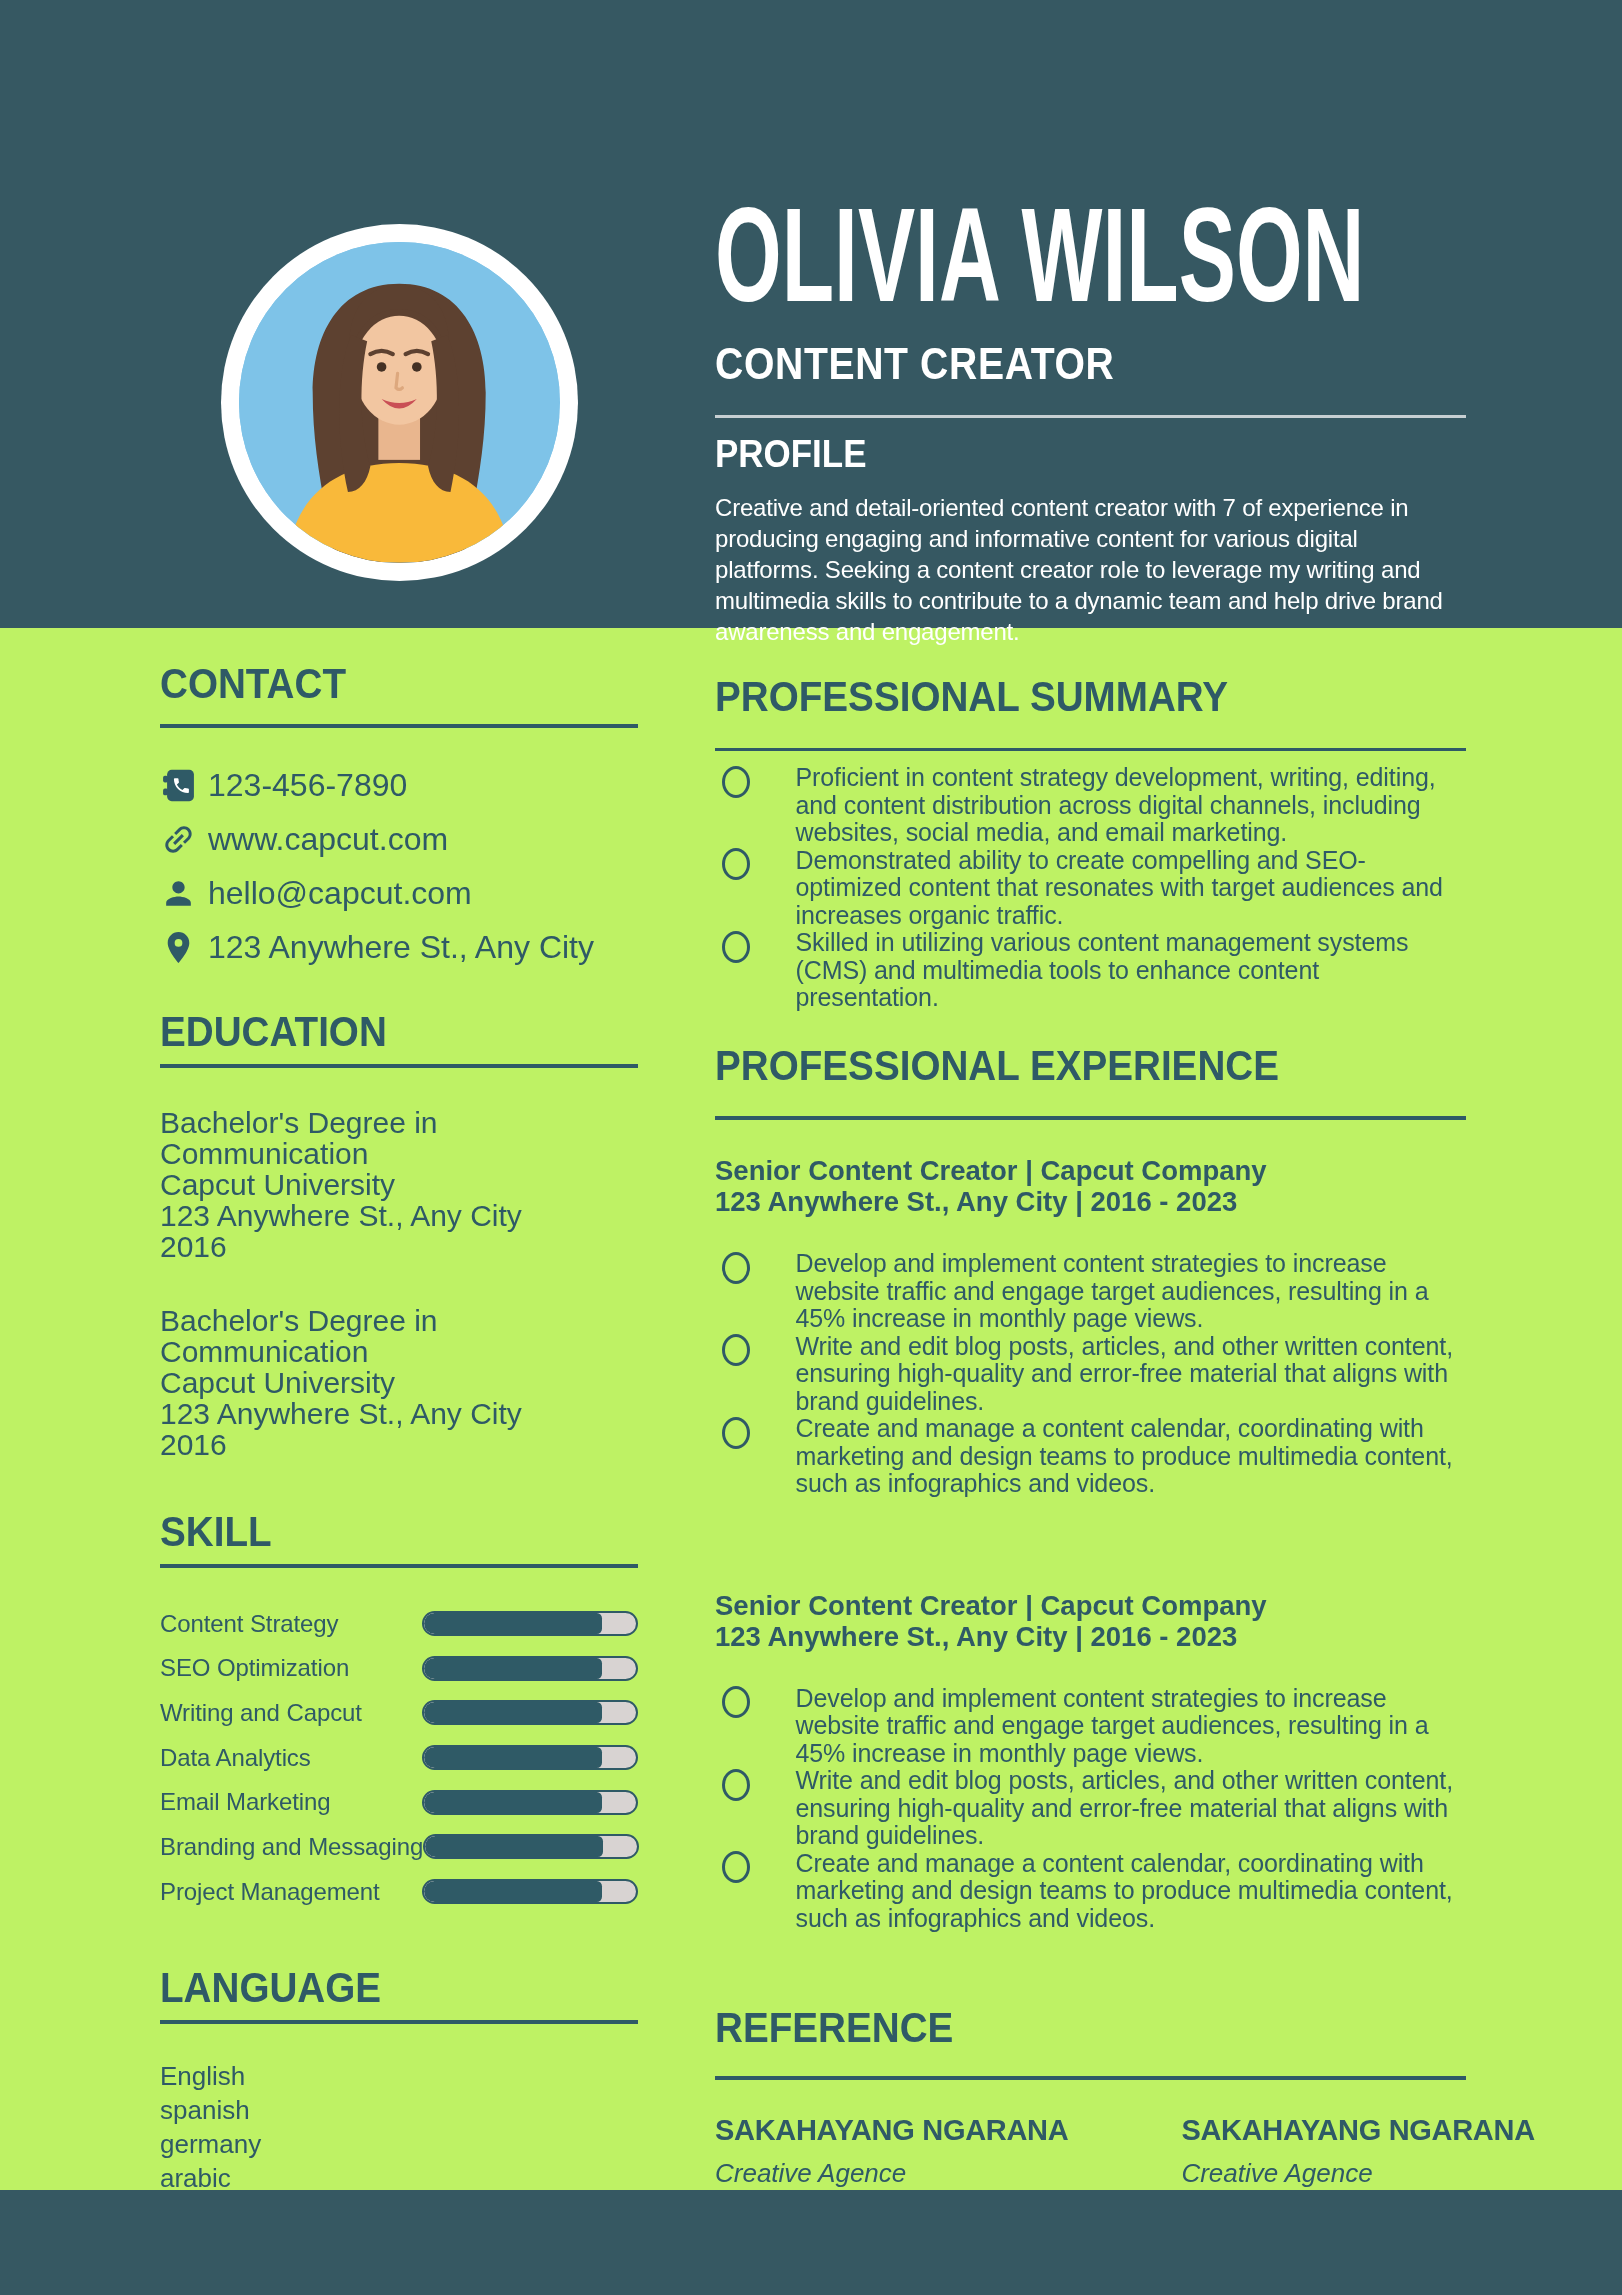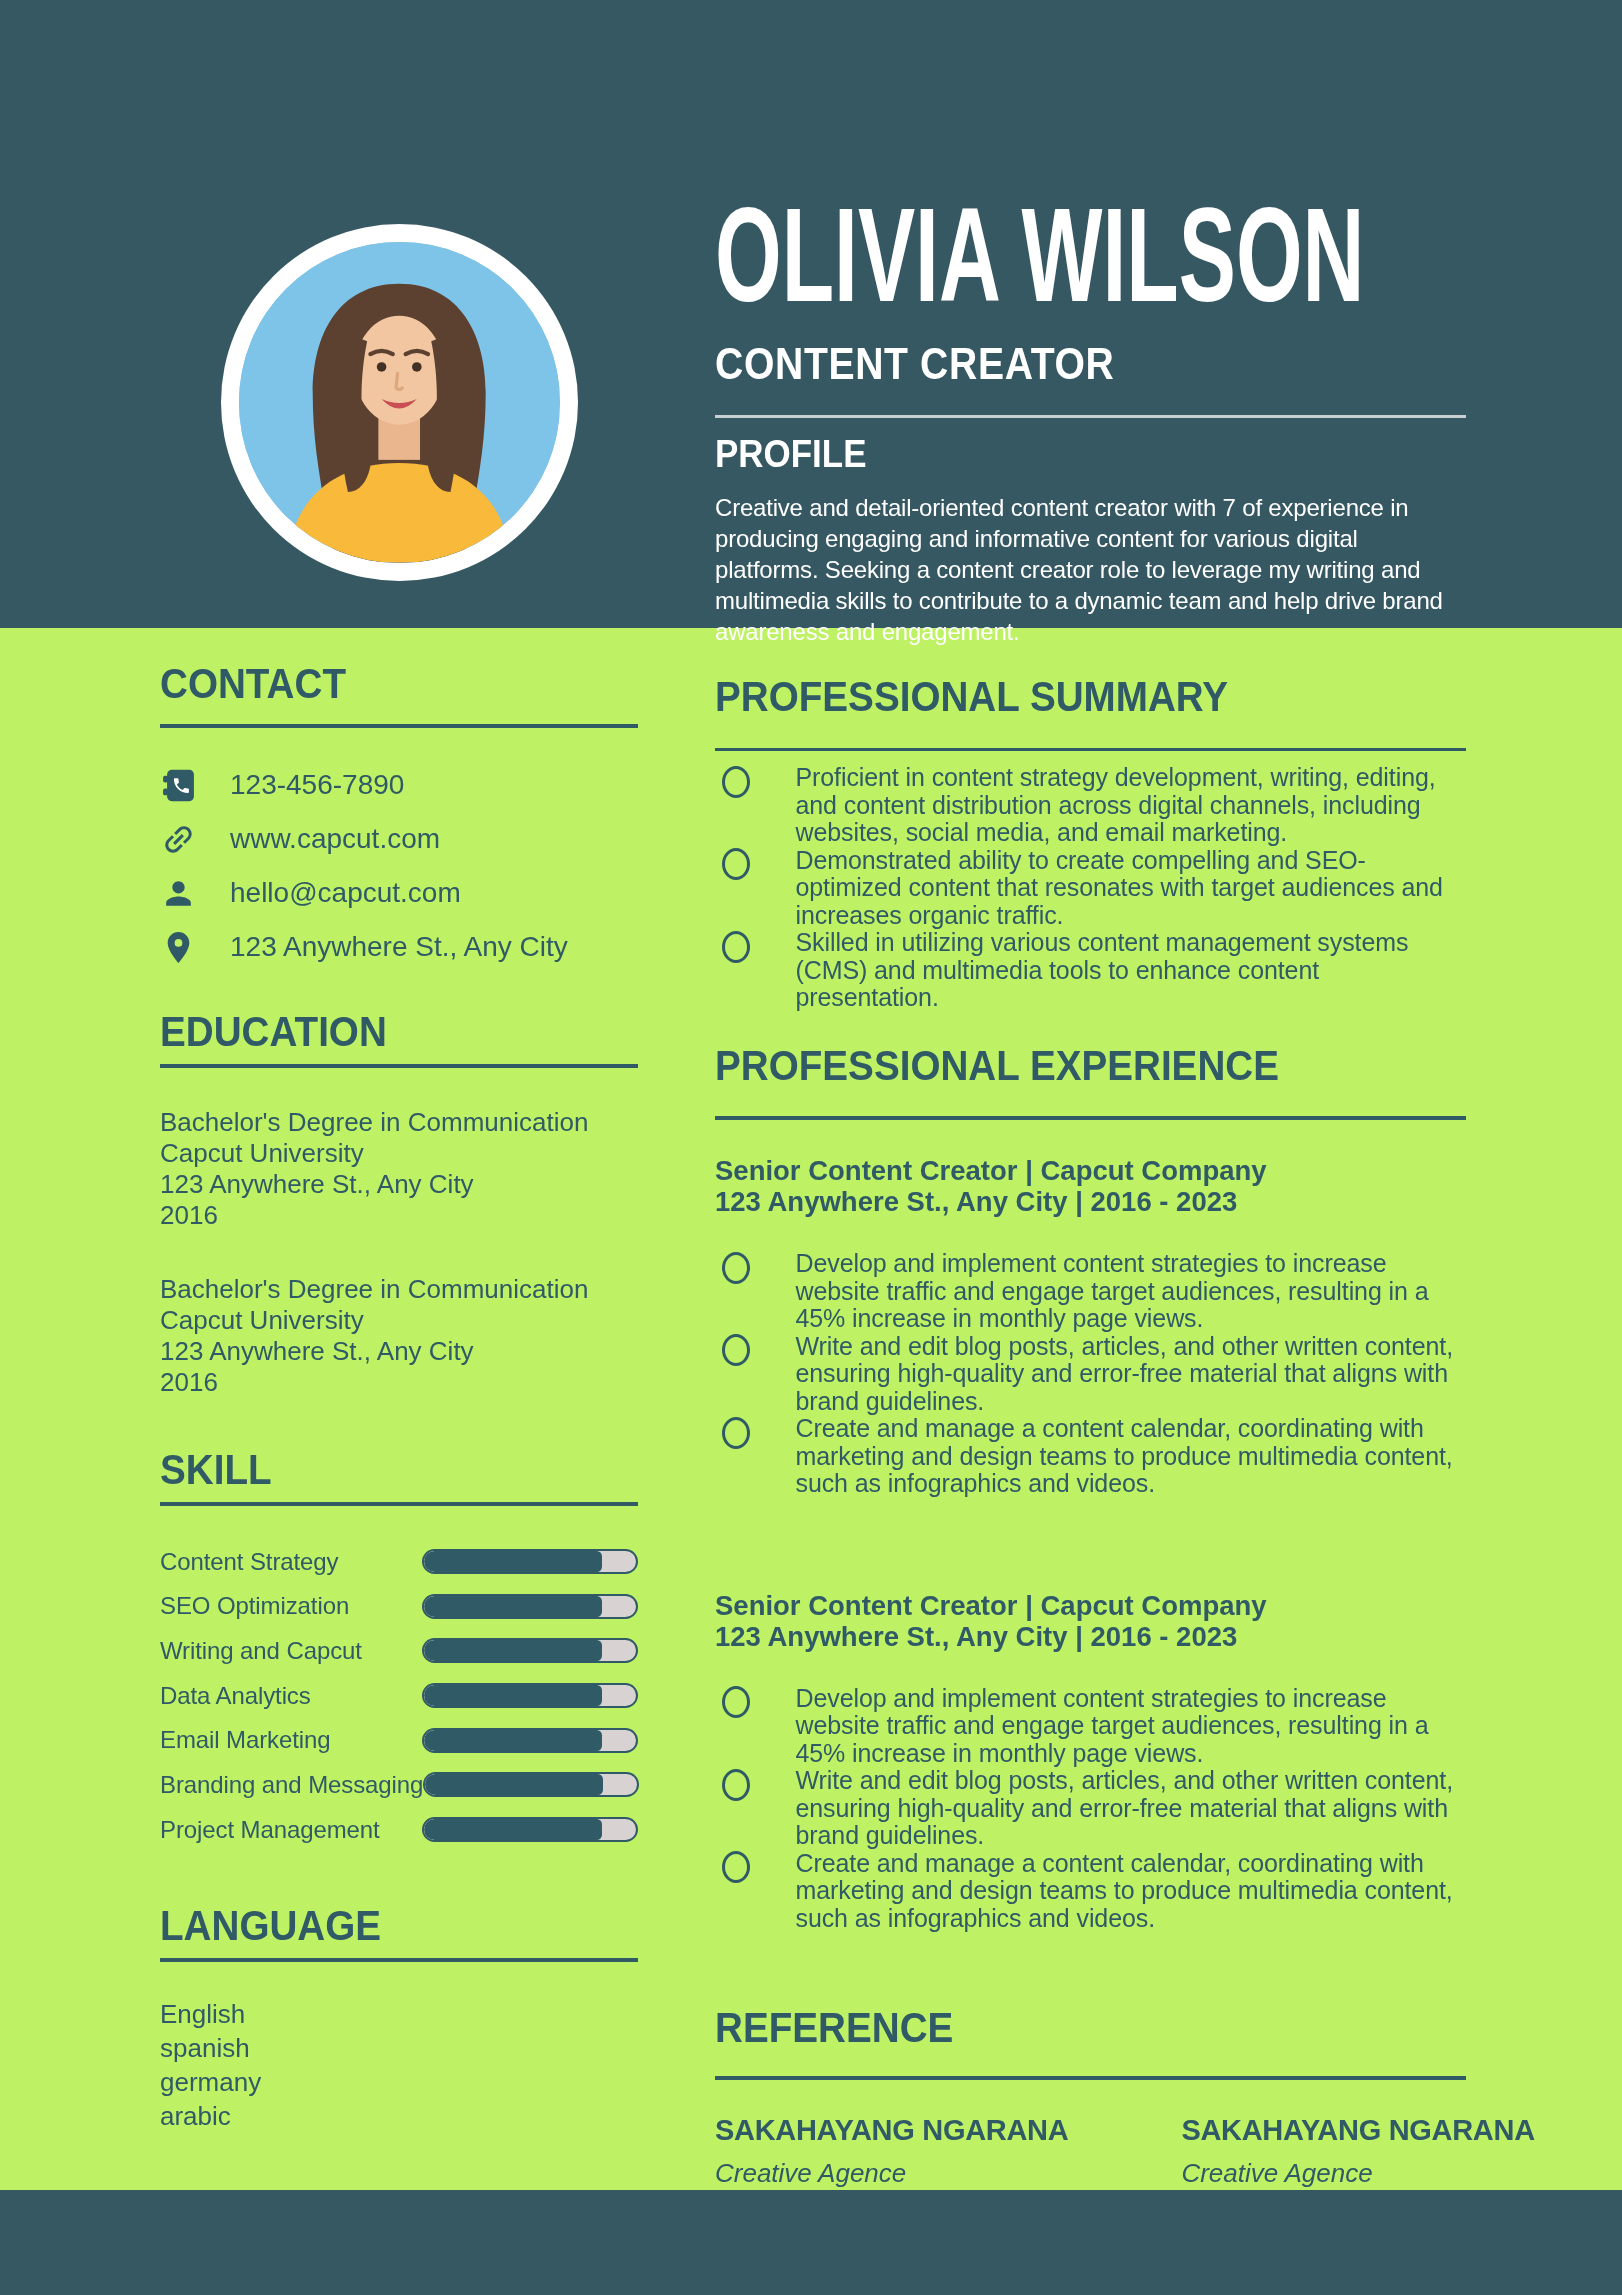--- a/index.html
+++ b/index.html
@@ -39,27 +39,27 @@
   
   .col-left{position:absolute;left:160px;top:660px;width:478px;color:#2f5a66;}
   .col-right{position:absolute;left:715px;top:660px;width:751px;color:#2f5a66;}
   h2.sec{
     margin:0;font-size:42px;line-height:47px;font-weight:bold;color:#2f5a66;
     white-space:nowrap;transform:scaleX(0.92);transform-origin:left top;
   }
   .rule{height:3.9px;background:#2f5a66;}
   
   .contact-list{margin-top:39px;}
-  .c-row{display:flex;align-items:center;gap:33px;height:37px;margin-bottom:17px;font-size:28px;}
+  .c-row{display:flex;align-items:center;gap:11px;height:37px;margin-bottom:17px;font-size:32px;}
   .c-icon{width:37px;height:37px;flex:none;color:#2f5a66;}
   .c-icon svg{display:block;width:100%;height:100%;}
   
   #education h2{margin-top:42px;}
   #education .rule{margin-top:9.2px;}
-  .edu{margin-top:39px;font-size:26px;line-height:31px;}
+  .edu{margin-top:39px;font-size:30px;line-height:31px;}
   .edu.second{margin-top:43px;}
   
   #skill h2{margin-top:48px;}
   #skill .rule{margin-top:9.2px;}
   .skills{margin-top:41px;}
   .s-row{display:flex;align-items:center;justify-content:space-between;height:29px;margin-bottom:15.7px;}
   .s-label{font-size:24px;letter-spacing:-0.1px;white-space:nowrap;}
   .s-bar{
     position:relative;width:212px;height:21px;flex:none;
     border:2.6px solid #2f5a66;border-radius:13px;background:#d8d3d2;overflow:hidden;

